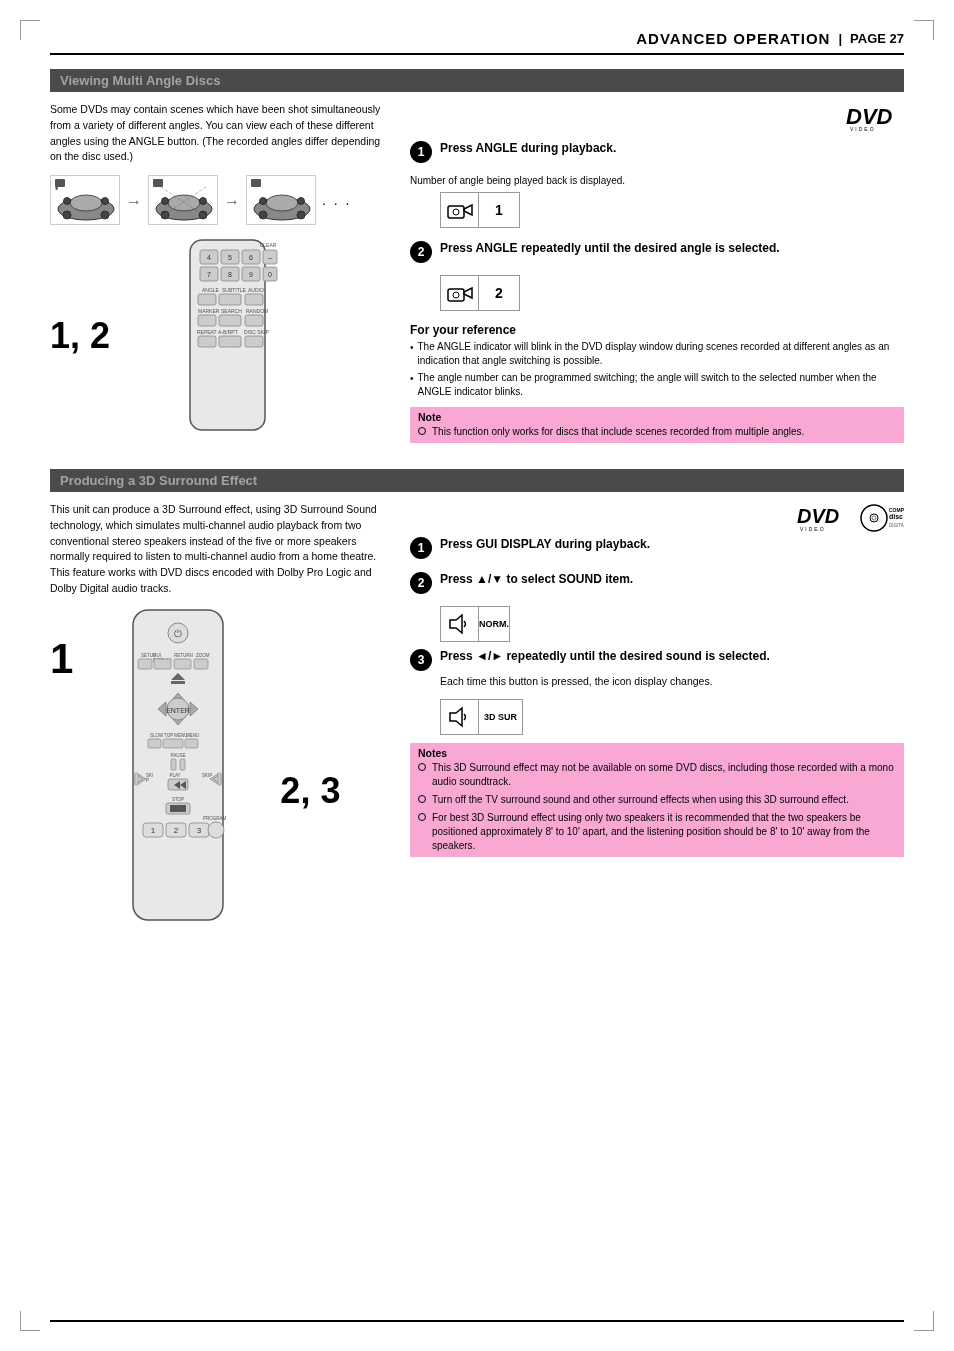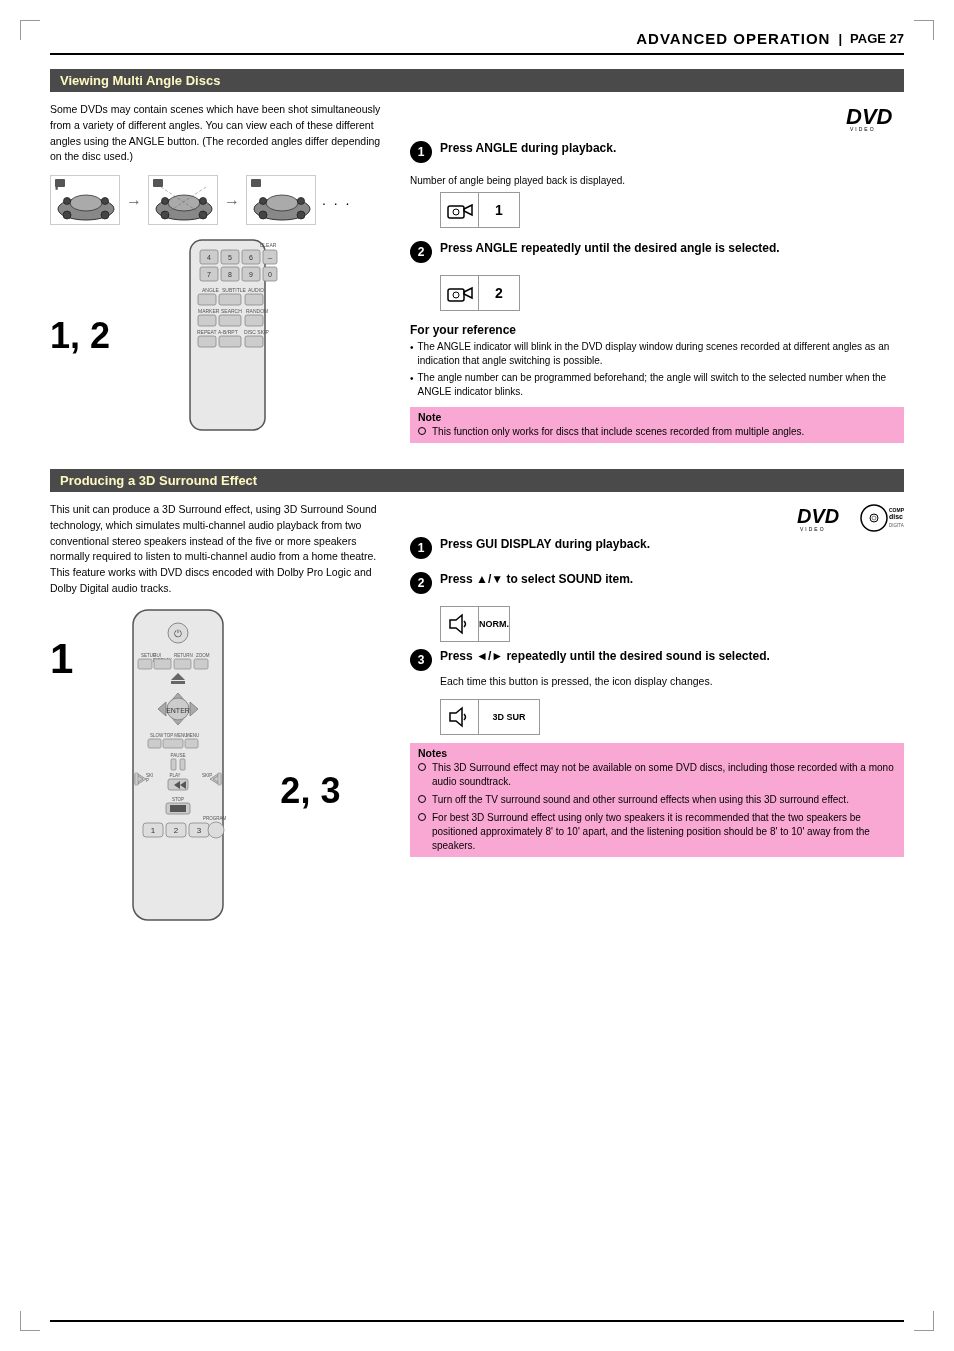--- a/index.html
+++ b/index.html
@@ -40,21 +40,21 @@
       font-size: 13px;
     }
     .header-page {
       font-size: 13px;
       font-weight: bold;
     }
 
     
     .section-title-bar {
       background: #4a4a4a;
-      color: #fef9c3;
+      color: #a3a3a3;
       font-weight: bold;
       font-size: 13px;
       padding: 4px 10px;
       margin-bottom: 10px;
     }
 
     
     .two-col {
       display: flex;
       gap: 20px;
@@ -257,21 +257,21 @@
       flex: 1;
       text-align: center;
       font-size: 9px;
       font-weight: bold;
     }
 
     .sur3d-display {
       display: flex;
       align-items: center;
       border: 1px solid #999;
-      width: 100px;
+      width: 83px;
       height: 36px;
       margin: 6px 0 6px 30px;
       overflow: hidden;
     }
     .sur3d-icon {
       width: 38px;
       height: 34px;
       display: flex;
       align-items: center;
       justify-content: center;
@@ -502,21 +502,21 @@
       </div>
 
       <div class="ref-box">
         <div class="ref-title">For your reference</div>
         <div class="ref-item">
           <span class="ref-bullet">•</span>
           <span>The ANGLE indicator will blink in the DVD display window during scenes recorded at different angles as an indication that angle switching is possible.</span>
         </div>
         <div class="ref-item">
           <span class="ref-bullet">•</span>
-          <span>The angle number can be programmed beforehand; the angle will switch to the selected number when the ANGLE indicator blinks.</span>
+          <span>The angle number can be programmed switching; the angle will switch to the selected number when the ANGLE indicator blinks.</span>
         </div>
       </div>
 
       <div class="note-box">
         <div class="note-title">Note</div>
         <div class="note-item">
           <div class="note-circle"></div>
           <span>This function only works for discs that include scenes recorded from multiple angles.</span>
         </div>
       </div>

